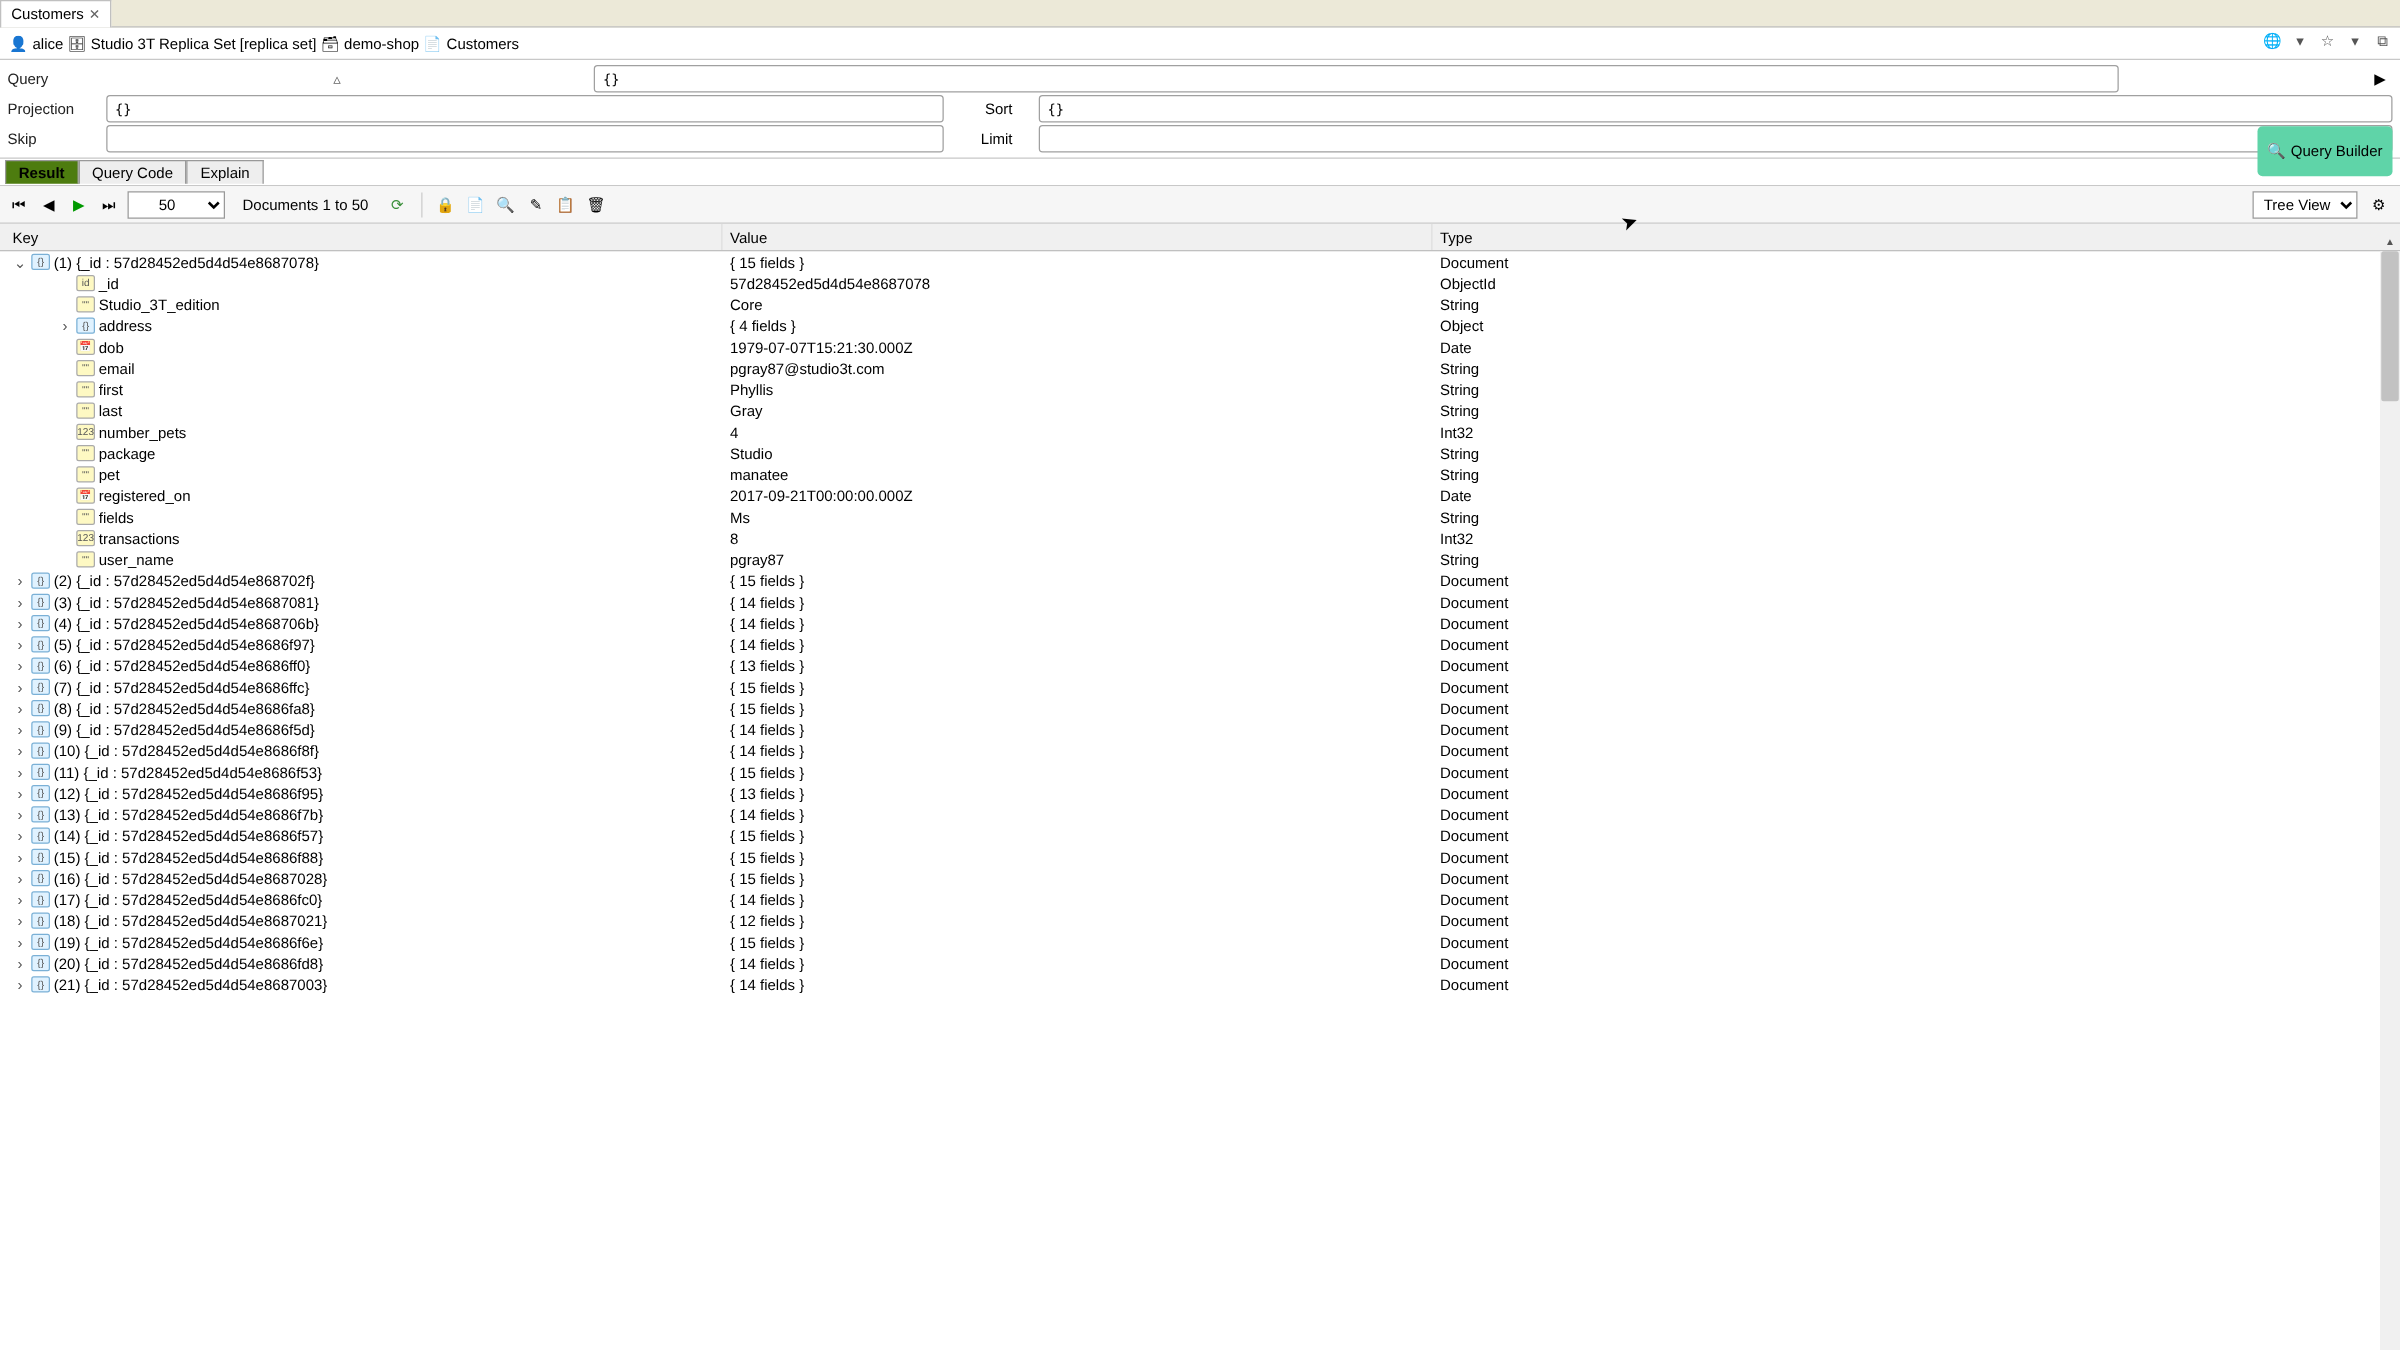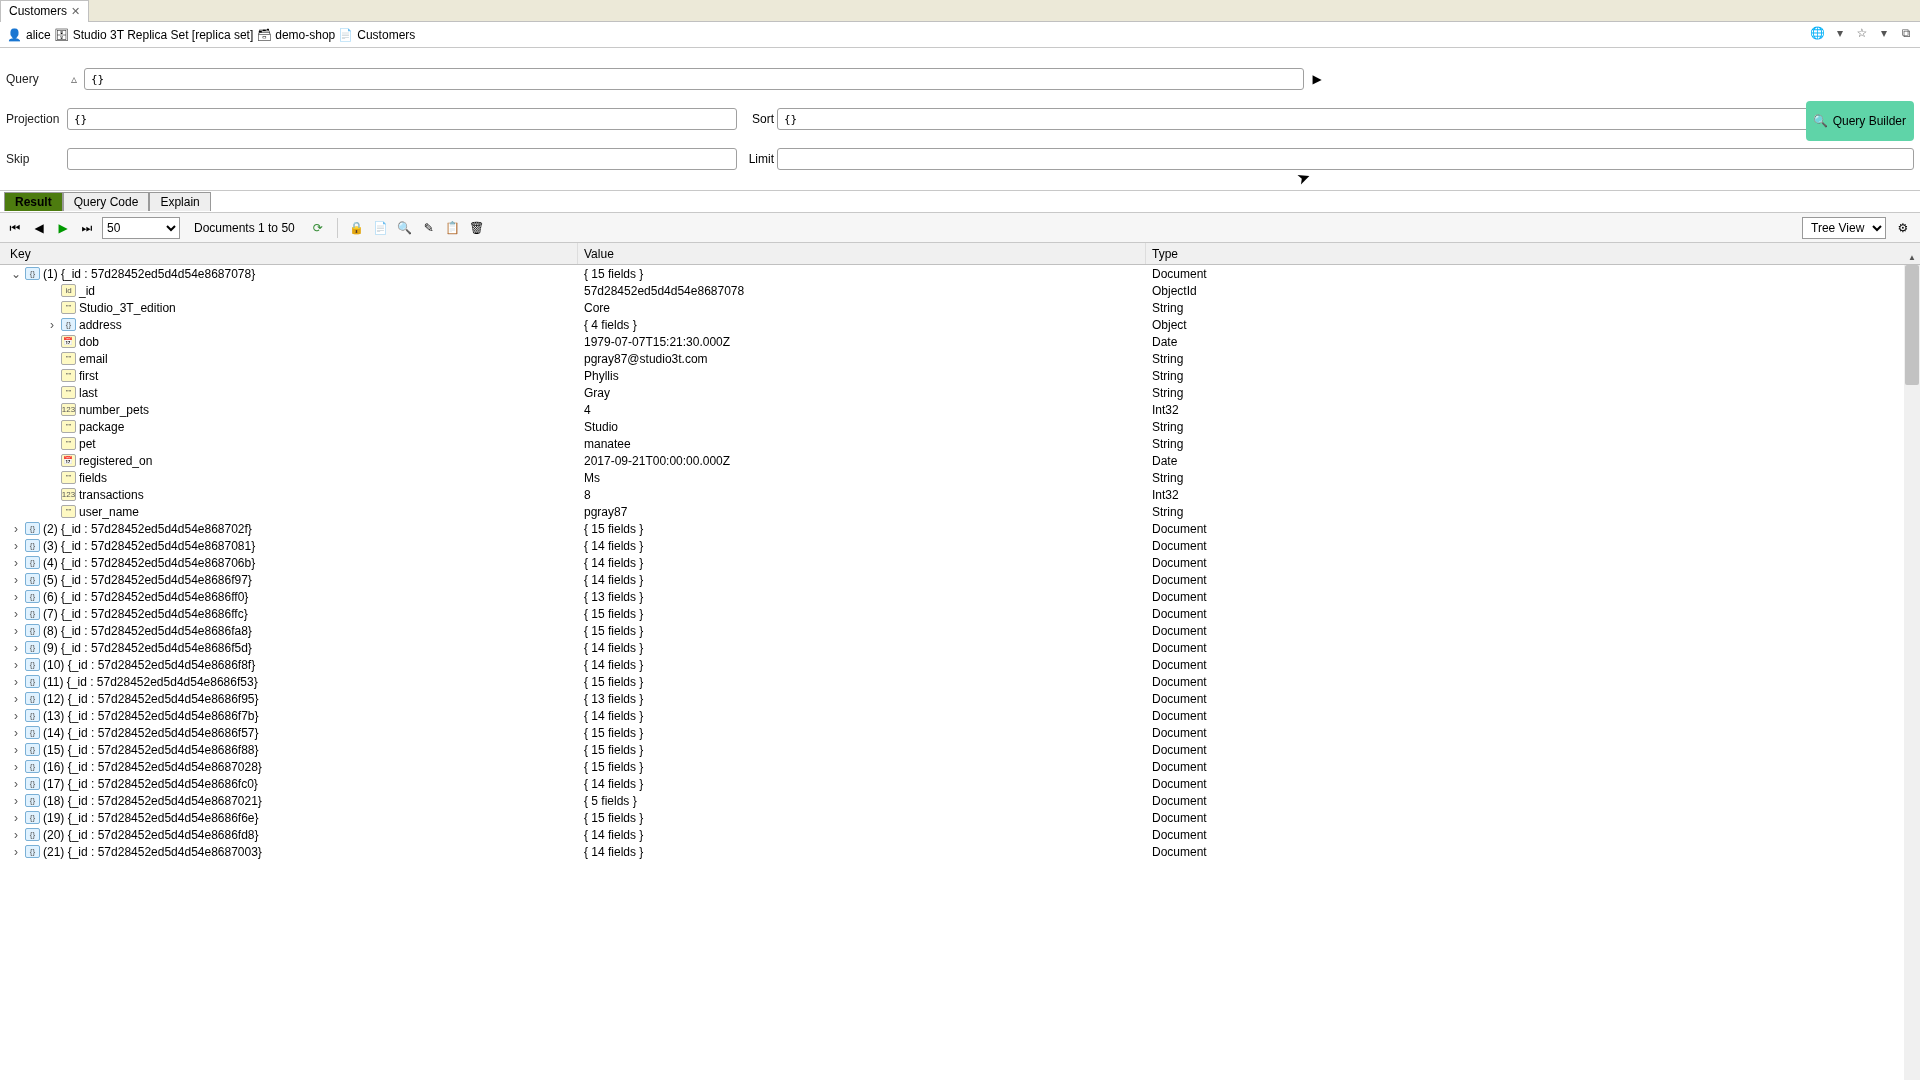--- a/index.html
+++ b/index.html
@@ -14,36 +14,36 @@
 
 .breadcrumb { height: 26px; display: flex; align-items: center; padding: 0 8px; gap: 4px; border-bottom: 1px solid #c8c8c8; }
 .bc-icon { width: 14px; height: 14px; display: inline-flex; align-items: center; justify-content: center; }
 
 
 .top-toolbar { position: absolute; right: 6px; top: 28px; display: flex; gap: 6px; align-items: center; }
 .icon-btn { width: 16px; height: 16px; display: inline-flex; align-items: center; justify-content: center; color: #555; cursor: pointer; }
 
 
 .query-form { padding: 2px 6px; border-bottom: 1px solid #c8c8c8; }
-.query-row { display: flex; align-items: center; gap: 3px; margin: 18px 0; }
+.query-row { display: flex; align-items: center; gap: 21px; margin: 2px 0; justify-content: space-between; }
 .query-label { width: 58px; color: #222; }
 .query-input { flex: 1; height: 22px; border: 1px solid #a0a0a0; border-radius: 3px; padding: 0 6px; background: #fff; font-family: monospace; font-size: 11px; }
 .run-btn { width: 20px; height: 20px; display: inline-flex; align-items: center; justify-content: center; }
 .query-builder-btn { display: flex; align-items: center; gap: 4px; padding: 2px 8px; border-radius: 4px; background: #5fd4a8; color: #000; position:absolute; right:6px; top:53px; height:40px; z-index:3;}
 .collapse-btn { width: 14px; height: 14px; display: inline-flex; align-items: center; justify-content: center; color:#666;}
 
 
 .result-tabs { display: flex; align-items: center; height: 22px; border-bottom: 1px solid #c8c8c8; padding-left: 4px; }
 .result-tab { padding: 2px 10px; border: 1px solid #999; background: #eee; border-bottom: none; }
 .result-tab.active { background: #4d7c0f; font-weight: bold; }
 
 
 .result-toolbar { height: 30px; display: flex; align-items: center; padding: 0 6px; gap: 6px; border-bottom: 1px solid #c8c8c8; background:#f6f6f6; }
 .nav-btn { width: 18px; height: 18px; display: inline-flex; align-items: center; justify-content: center; cursor: pointer; }
-.page-size { height: 22px; width: 78px; border: 1px solid #999; background:#fff; padding:0 0;}
+.page-size { height: 22px; width: 78px; border: 1px solid #999; background:#fff; padding:0 20px;}
 .doc-count { margin: 0 8px; text-align: center; }
 .sep { width: 1px; height: 20px; background: #ccc; margin: 0 4px; }
 .view-select { position: absolute; right: 34px; height: 22px; border: 1px solid #999; background:#fff; padding:0 4px;}
 .gear-right{position:absolute;right:8px;}
 
 
 .grid { flex: 1; overflow: hidden; position: relative; }
 .grid-header { display: flex; height: 22px; border-bottom: 1px solid #c0c0c0; background: #f0f0f0; position:sticky; top:0;}
 .col-key { width: 578px; padding-left: 10px; display: flex; align-items: center; border-right: 1px solid #ddd; }
 .col-value { width: 568px; padding-left: 6px; display: flex; align-items: center; border-right: 1px solid #ddd; }
@@ -461,21 +461,21 @@
           <div class="cell-value">{ 14 fields }</div>
           <div class="cell-type">Document</div>
         </div>
         <div class="grid-row">
           <div class="cell-key">
             <span style="width: 10px; display: inline-block;"></span>
             <span class="expander">›</span>
             <span class="field-icon doc">{}</span>
             <span>(18) {_id : 57d28452ed5d4d54e8687021}</span>
           </div>
-          <div class="cell-value">{ 5 fields }</div>
+          <div class="cell-value">{ 12 fields }</div>
           <div class="cell-type">Document</div>
         </div>
         <div class="grid-row">
           <div class="cell-key">
             <span style="width: 10px; display: inline-block;"></span>
             <span class="expander">›</span>
             <span class="field-icon doc">{}</span>
             <span>(19) {_id : 57d28452ed5d4d54e8686f6e}</span>
           </div>
           <div class="cell-value">{ 15 fields }</div>

